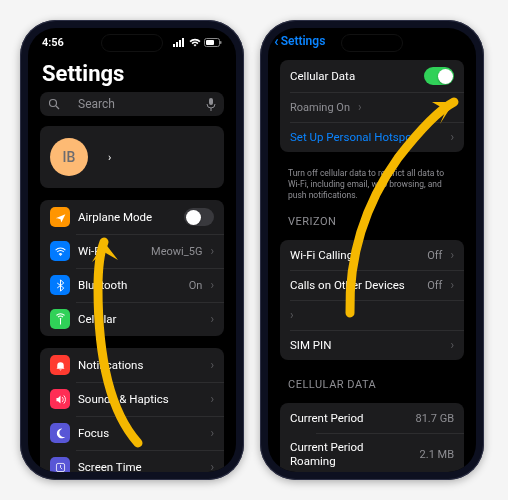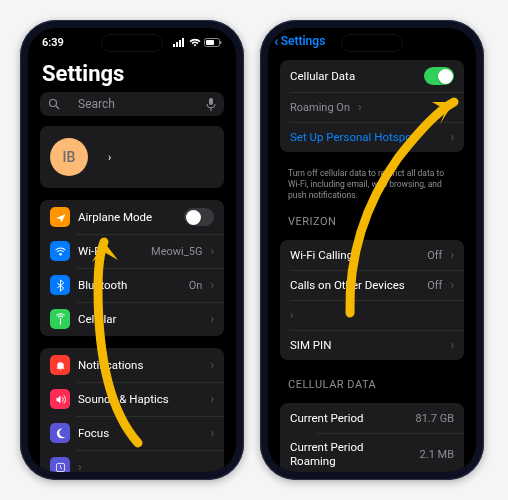--- a/index.html
+++ b/index.html
@@ -155,21 +155,21 @@
     z-index: 10;
   }
 </style>
 </head>
 <body>
 
 <div class="phone">
   <div class="screen">
     <div class="island"></div>
     <div class="status-bar">
-      <span class="time">6:39</span>
+      <span class="time">4:56</span>
       <span class="status-icons">
         <svg width="13" height="9" viewBox="0 0 13 9">
             <rect x="0" y="6" width="2" height="3" fill="#fff"></rect>
             <rect x="3" y="4" width="2" height="5" fill="#fff"></rect>
             <rect x="6" y="2" width="2" height="7" fill="#fff"></rect>
             <rect x="9" y="0" width="2" height="9" fill="#fff"></rect>
           </svg>
         <svg width="12" height="9" viewBox="0 0 12 9">
             <path d="M6 8.5 L4.5 7 A2.1 2.1 0 0 1 7.5 7 Z M2.5 5 A5 5 0 0 1 9.5 5 L8.3 6.2 A3.3 3.3 0 0 0 3.7 6.2 Z M0.5 3 A7.8 7.8 0 0 1 11.5 3 L10.3 4.2 A6.1 6.1 0 0 0 1.7 4.2 Z" fill="#fff"></path>
           </svg>
@@ -276,20 +276,21 @@
             <span class="label"><span>Focus</span></span>
             <span class="chevron">›</span>
           </div>
           <div class="row">
             <span class="app-icon" style="background: rgb(88, 86, 214);">
               <svg width="13" height="13" viewBox="0 0 16 16">
                 <rect x="3" y="3" width="10" height="10" rx="2" stroke="#fff" fill="none"></rect>
                 <path d="M8 5 v3 l2 2" stroke="#fff" fill="none"></path>
               </svg>
             </span>
+            <span class="label"><span>Screen Time</span></span>
             <span class="chevron">›</span>
           </div>
         </div>
       </div>
 
     <svg class="arrow-overlay" style="left:40px; top:200px;" width="90" height="220" viewBox="0 0 90 220">
       <path d="M70 215 Q 30 170 30 60 Q 30 30 36 14" stroke="#f5b800" stroke-width="9" fill="none" stroke-linecap="round"></path>
       <path d="M36 14 L24 34 L36 24 L50 32 Z" fill="#f5b800"></path>
     </svg>
   </div>

